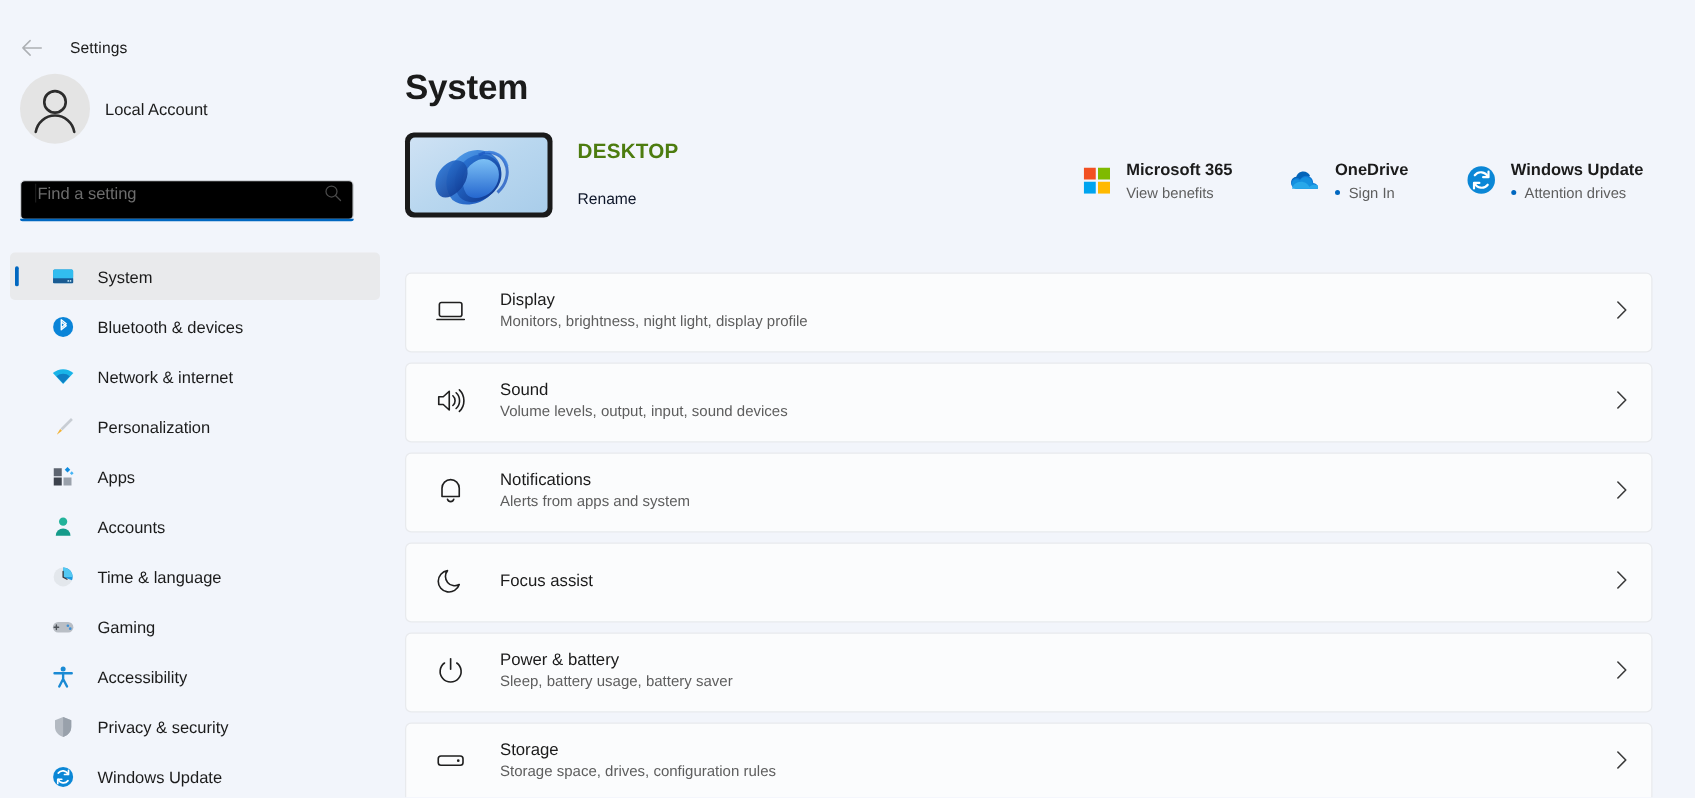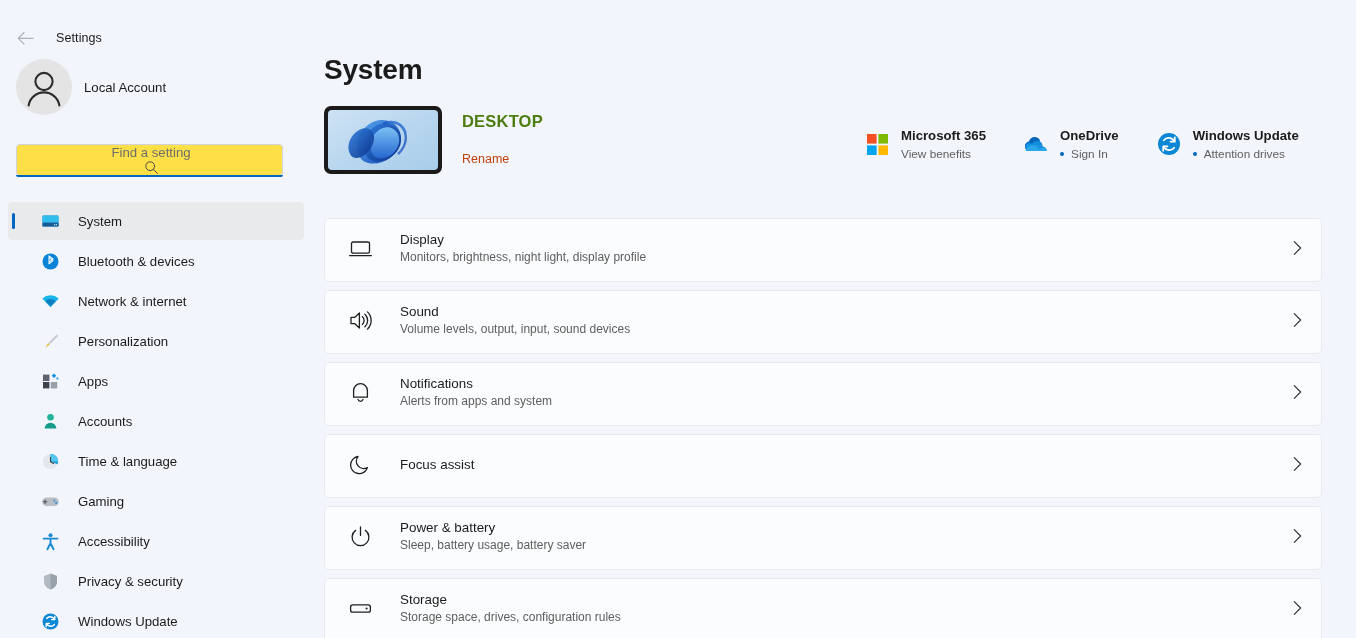--- a/index.html
+++ b/index.html
@@ -42,25 +42,24 @@
     width: 56px; height: 56px; border-radius: 50%;
     background: #e4e4e4; display: flex; align-items: center; justify-content: center;
     overflow: hidden;
   }
   .account-name { font-size: 13.2px; color: #1b1b1b; }
 
   .search-wrap {
     margin: 29px 0 0 16px; width: 267px; height: 32px; position: relative;
   }
   .search-box {
-    width: 267px; height: 32px; background: #fde047;
+    width: 267px; height: 32px; background: #000000;
     border: 1px solid #d0d3d8; border-radius: 4px;
     display: flex; align-items: center; padding: 0 8px 12px 11px;
     position: relative;
-    flex-direction: column;
   }
   .search-caret {
     width: 1px; height: 15px; background: #1b1b1b; margin-right: 1px;
   }
   .search-ph { font-size: 13.2px; color: #6d6d6d; flex: 1; }
   .search-underline {
     position: absolute; left: 0; bottom: -1px; width: 267px; height: 2px;
     background: #0067c0; border-radius: 0 0 2px 2px;
   }
   .search-icon { flex: 0 0 auto; display: flex; align-items: center; }
@@ -99,26 +98,26 @@
     background: #1a1a1a; padding: 4px; flex: 0 0 118px;
   }
   .device-thumb-inner {
     width: 110px; height: 60px; border-radius: 4px; overflow: hidden;
     background: linear-gradient(150deg,#cfe2f4 0%, #b9d7ef 48%, #a9cdea 100%);
     position: relative;
   }
   .device-info { margin-left: 20px; padding-top: 6px; }
   .device-name { font-size: 16.5px; font-weight: bold; color: #4d7c0f; letter-spacing: .2px; }
   .device-rename {
-    font-size: 12.5px; color: #c2410c; margin-top: 21px; display: inline-block;
+    font-size: 12.5px; color: #0f172a; margin-top: 21px; display: inline-block;
   }
 
   .status-group {
     position: absolute; top: 128px; left: 545px;
-    display: flex; align-items: flex-start; gap: 0;
+    display: flex; align-items: flex-start; gap: 8px;
   }
   .status-item { display: flex; align-items: flex-start; margin-right: 38px; }
   .status-ico {
     width: 24px; height: 24px; flex: 0 0 24px; margin-top: 4px;
     display: flex; align-items: center; justify-content: center;
   }
   .status-txt { margin-left: 12px; }
   .status-title { font-size: 13.2px; font-weight: bold; color: #1b1b1b; white-space: nowrap; }
   .status-sub {
     font-size: 11.8px; color: #5e5e5e; margin-top: 4px; white-space: nowrap;

